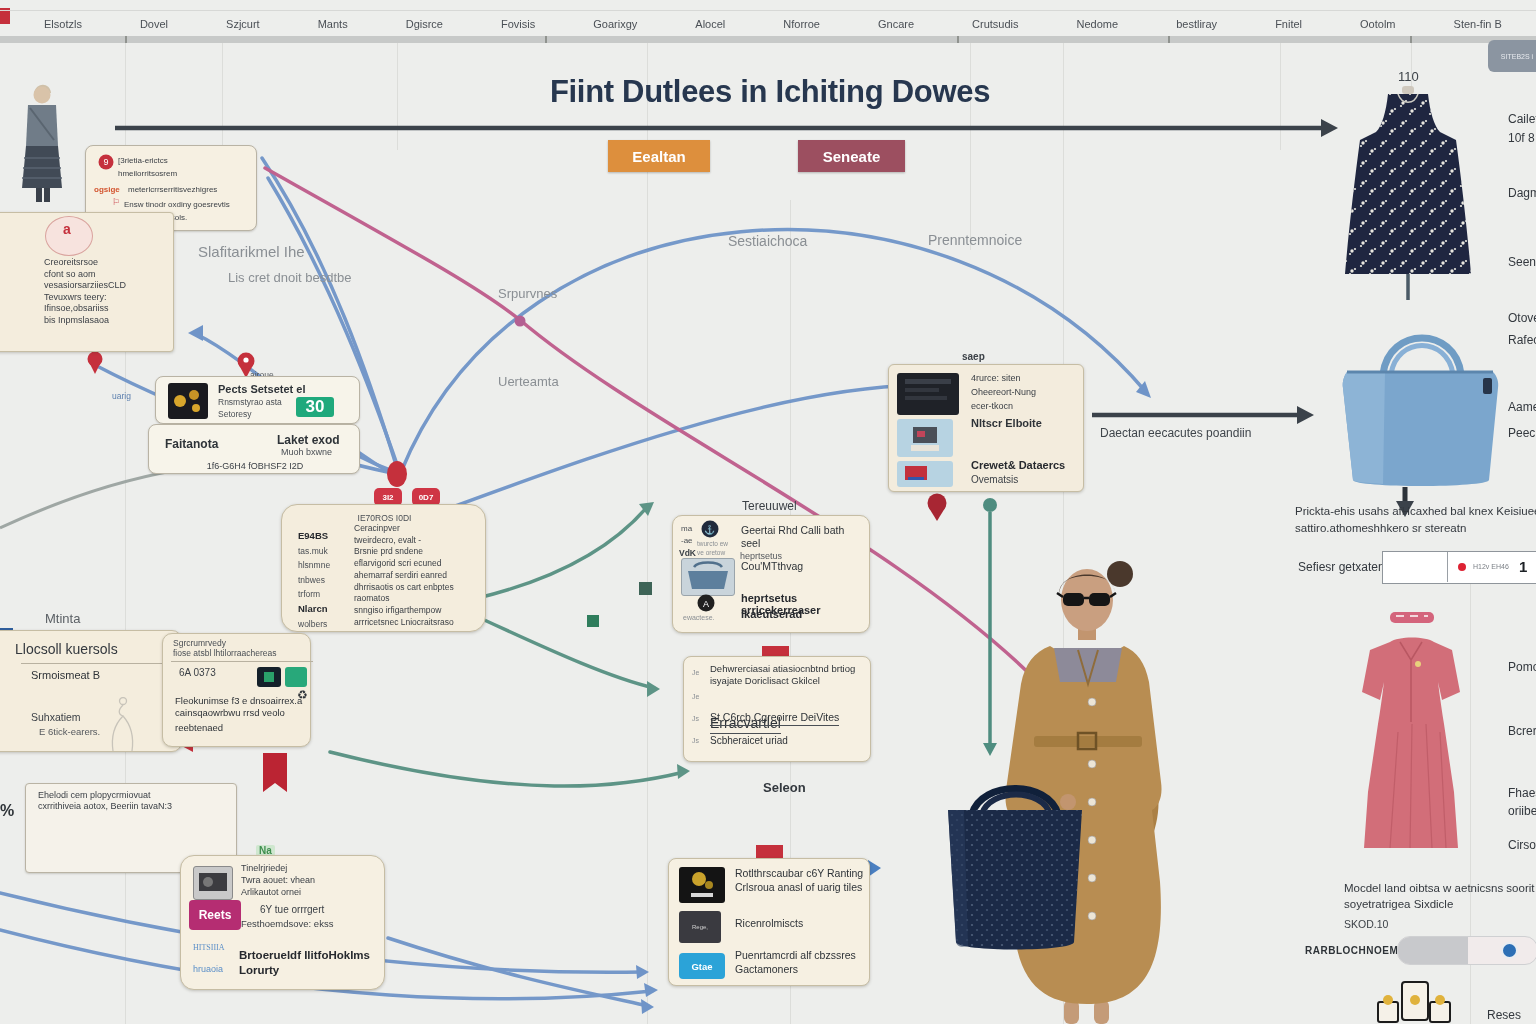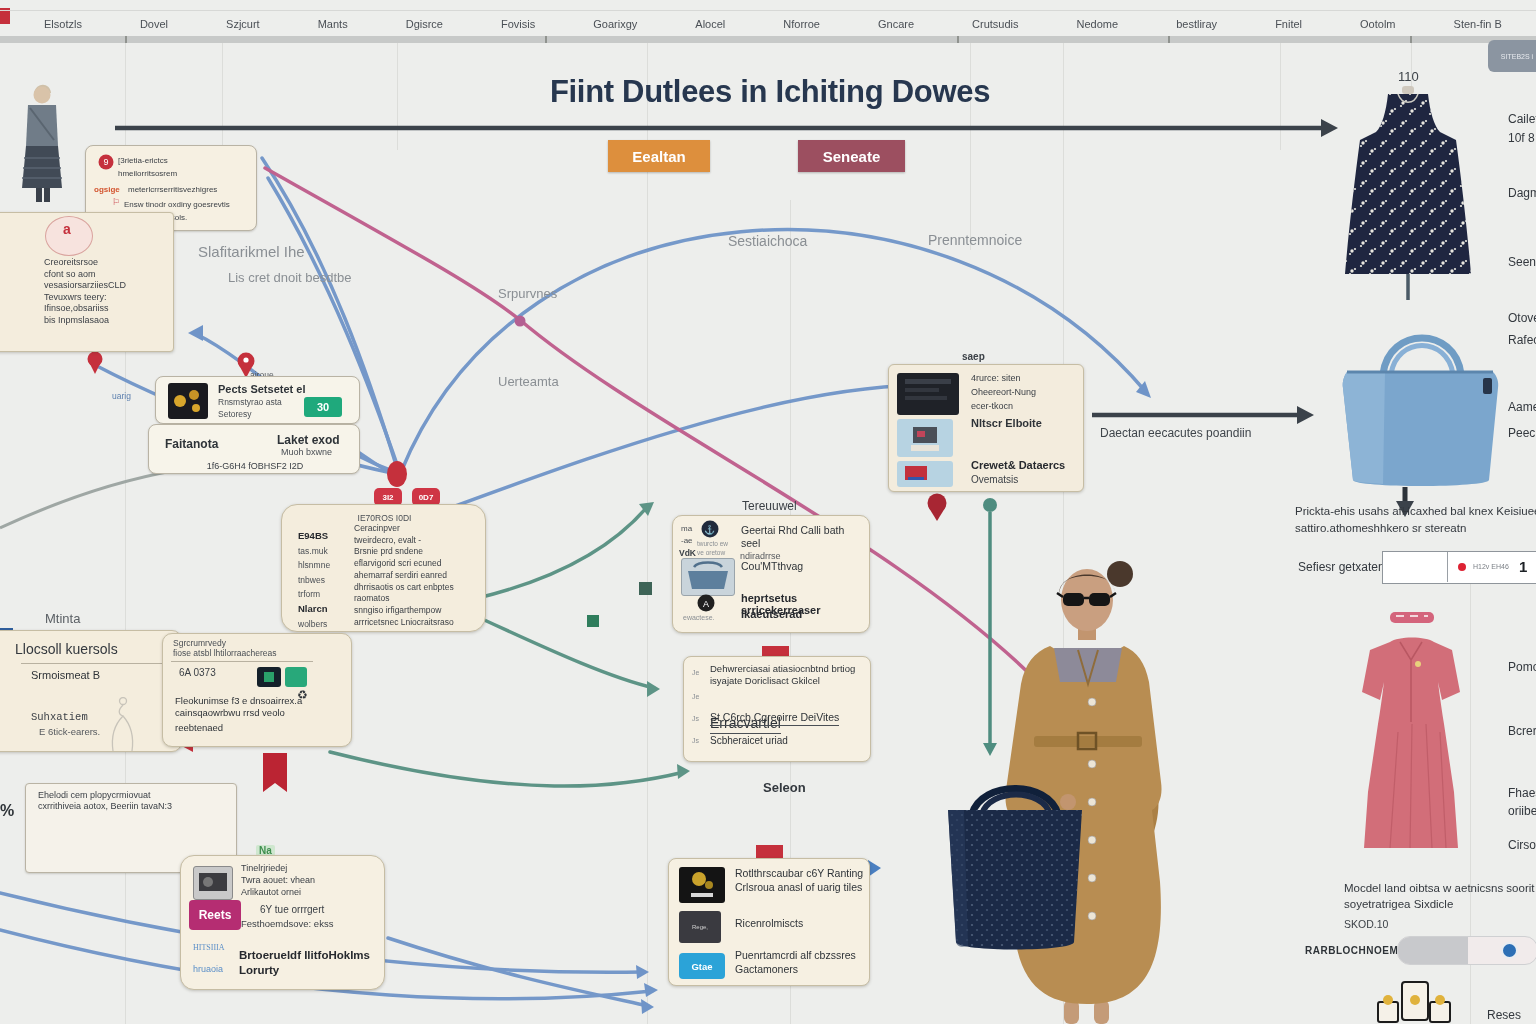--- a/index.html
+++ b/index.html
@@ -247,21 +247,21 @@
     <div class="thumb" style="left:12px;top:6px;width:40px;height:36px;background:#1a1a1f;">
       <svg width="40" height="36">
           <circle cx="12" cy="18" r="6" fill="#d8a62c"></circle>
           <circle cx="26" cy="12" r="5" fill="#c89426"></circle>
           <circle cx="28" cy="25" r="4" fill="#d8a62c"></circle>
         </svg>
     </div>
     <div class="abs" style="left:62px;top:6px;font-size:11px;font-weight:bold;color:#2e3338;">Pects Setsetet el</div>
     <div class="abs" style="left:62px;top:20px;font-size:8.5px;color:#4a4f55;">Rnsmstyrao asta</div>
     <div class="abs" style="left:62px;top:32px;font-size:8.5px;color:#4a4f55;">Setoresy</div>
-    <div class="badge" style="left:148px;top:20px;width:38px;height:20px;background:#1fa97c;border-radius:3px;font-size:11px;">30</div>
+    <div class="badge" style="left:140px;top:20px;width:38px;height:20px;background:#1fa97c;border-radius:3px;font-size:17px;">30</div>
   </div>
   <div class="whitecard" style="left:148px;top:424px;width:212px;height:50px;border-radius:8px;background:#f7f4ea;">
     <div class="abs" style="left:16px;top:12px;font-size:12px;font-weight:bold;">Faitanota</div>
     <div class="abs" style="left:128px;top:8px;font-size:12px;font-weight:bold;">Laket exod</div>
     <div class="abs" style="left:132px;top:22px;font-size:9px;color:#4a4f55;">Muoh bxwne</div>
     <div class="abs" style="left:0;top:36px;width:212px;text-align:center;font-size:9px;color:#3c4147;">1f6-G6H4 fOBHSF2 I2D</div>
   </div>
 
   <div class="badge" style="left:374px;top:488px;width:28px;height:18px;background:#cf3545;border-radius:5px;font-size:8px;">3I2</div>
   <div class="badge" style="left:412px;top:488px;width:28px;height:18px;background:#cf3545;border-radius:5px;font-size:8px;">0D7</div>
@@ -287,30 +287,30 @@
         <div>raomatos</div>
         <div>snngiso irfigarthempow</div>
         <div>arrricetsnec Lniocraitsraso</div>
       </div>
   </div>
 
   <div class="card" style="left:-18px;top:630px;width:200px;height:122px;border-radius:10px;">
     <div class="abs" style="left:32px;top:10px;font-size:14px;color:#33383e;">Llocsoll kuersols</div>
     <div class="abs" style="left:38px;top:32px;width:150px;height:1px;background:#b8b1a0;"></div>
     <div class="abs" style="left:48px;top:38px;font-size:11px;color:#2e3338;">Srmoismeat B</div>
-    <div class="abs" style="left:48px;top:80px;font-size:10.5px;color:#3c4147;font-family:Liberation Mono, monospace;">Suhxatiem</div>
+    <div class="abs" style="left:48px;top:80px;font-size:10.5px;color:#3c4147;">Suhxatiem</div>
     <div class="abs" style="left:56px;top:95px;font-size:9.5px;color:#55595e;">E 6tick-earers.</div>
     <svg class="abs" style="left:118px;top:66px;" width="44" height="56" viewBox="0 0 44 56">
       <g fill="none" stroke="#c8c4ba" stroke-width="1.3">
         <circle cx="22" cy="4" r="3.5"></circle>
         <path d="M22,8 C17,13 17,17 22,19 C13,28 10,40 12,54 M22,19 C30,28 33,40 31,54"></path>
       </g>
     </svg>
   </div>
-  <div class="card" style="left:162px;top:633px;width:190px;height:114px;border-radius:10px;">
+  <div class="card" style="left:162px;top:633px;width:149px;height:114px;border-radius:10px;">
     <div class="abs" style="left:10px;top:4px;font-size:8.5px;color:#4a4f55;">Sgrcrumrvedy</div>
     <div class="abs" style="left:10px;top:14px;font-size:8.5px;color:#4a4f55;">fiose atsbl lhtilorraachereas</div>
     <div class="abs" style="left:8px;top:27px;width:142px;height:1px;background:#b8b1a0;"></div>
     <div class="abs" style="left:16px;top:33px;font-size:10px;color:#3c4147;">6A 0373</div>
     <div class="thumb" style="left:94px;top:33px;width:24px;height:20px;background:#14202a;">
         <svg width="24" height="20">
           <rect x="7" y="5" width="10" height="10" fill="#2aa06a"></rect>
         </svg>
       </div>
     <div class="thumb" style="left:122px;top:33px;width:22px;height:20px;background:#28a87a;"></div>
@@ -363,21 +363,21 @@
     <div class="abs" style="left:68px;top:8px;width:122px;font-size:10.5px;color:#2e3338;line-height:13px;">Geertai Rhd Calli bath seel</div>
     <div class="abs" style="left:68px;top:44px;font-size:10.5px;color:#2e3338;">Cou'MTthvag</div>
     <svg class="abs" style="left:24px;top:78px;" width="18" height="18">
         <circle cx="9" cy="9" r="8.5" fill="#202020"></circle>
         <text x="9" y="12.5" font-size="9" fill="#fff" text-anchor="middle" font-family="Liberation Sans">A</text>
       </svg>
     <div class="abs" style="left:10px;top:98px;font-size:7px;color:#8a8f94;">ewactese.</div>
     <div class="abs" style="left:68px;top:76px;font-size:11px;font-weight:bold;color:#26292e;">heprtsetus srricekerreaser</div>
     <div class="abs" style="left:68px;top:92px;font-size:11px;font-weight:bold;color:#26292e;">Ikaeutserad</div>
   </div>
-  <div class="abs" style="left:740px;top:551px;font-size:9px;color:#55595e;">ndiradrrse</div>
+  <div class="abs" style="left:740px;top:551px;font-size:9px;color:#55595e;">heprtsetus</div>
 
   <div class="card" style="left:683px;top:656px;width:188px;height:106px;border-radius:8px;background:#f6f0e2;">
     <div class="abs" style="left:8px;top:12px;font-size:7px;color:#8a8f94;">Je</div>
     <div class="abs" style="left:26px;top:6px;width:152px;font-size:9.5px;color:#2e3338;line-height:12px;">Dehwrerciasai atiasiocnbtnd brtiog isyajate Doriclisact Gkilcel</div>
     <div class="abs" style="left:8px;top:36px;font-size:7px;color:#8a8f94;">Je</div>
     <div class="abs underline" style="left:26px;top:34px;font-size:14px;color:#2e3338;margin-top:24px;">Erracvartlel</div>
     <div class="abs" style="left:8px;top:58px;font-size:7px;color:#8a8f94;">Js</div>
     <div class="abs underline" style="left:26px;top:54px;font-size:10.5px;color:#2e3338;">St C6rcb,Cgreoirre DeiVites</div>
     <div class="abs" style="left:8px;top:80px;font-size:7px;color:#8a8f94;">Js</div>
     <div class="abs" style="left:26px;top:78px;font-size:10px;color:#2e3338;">Scbheraicet uriad</div>

